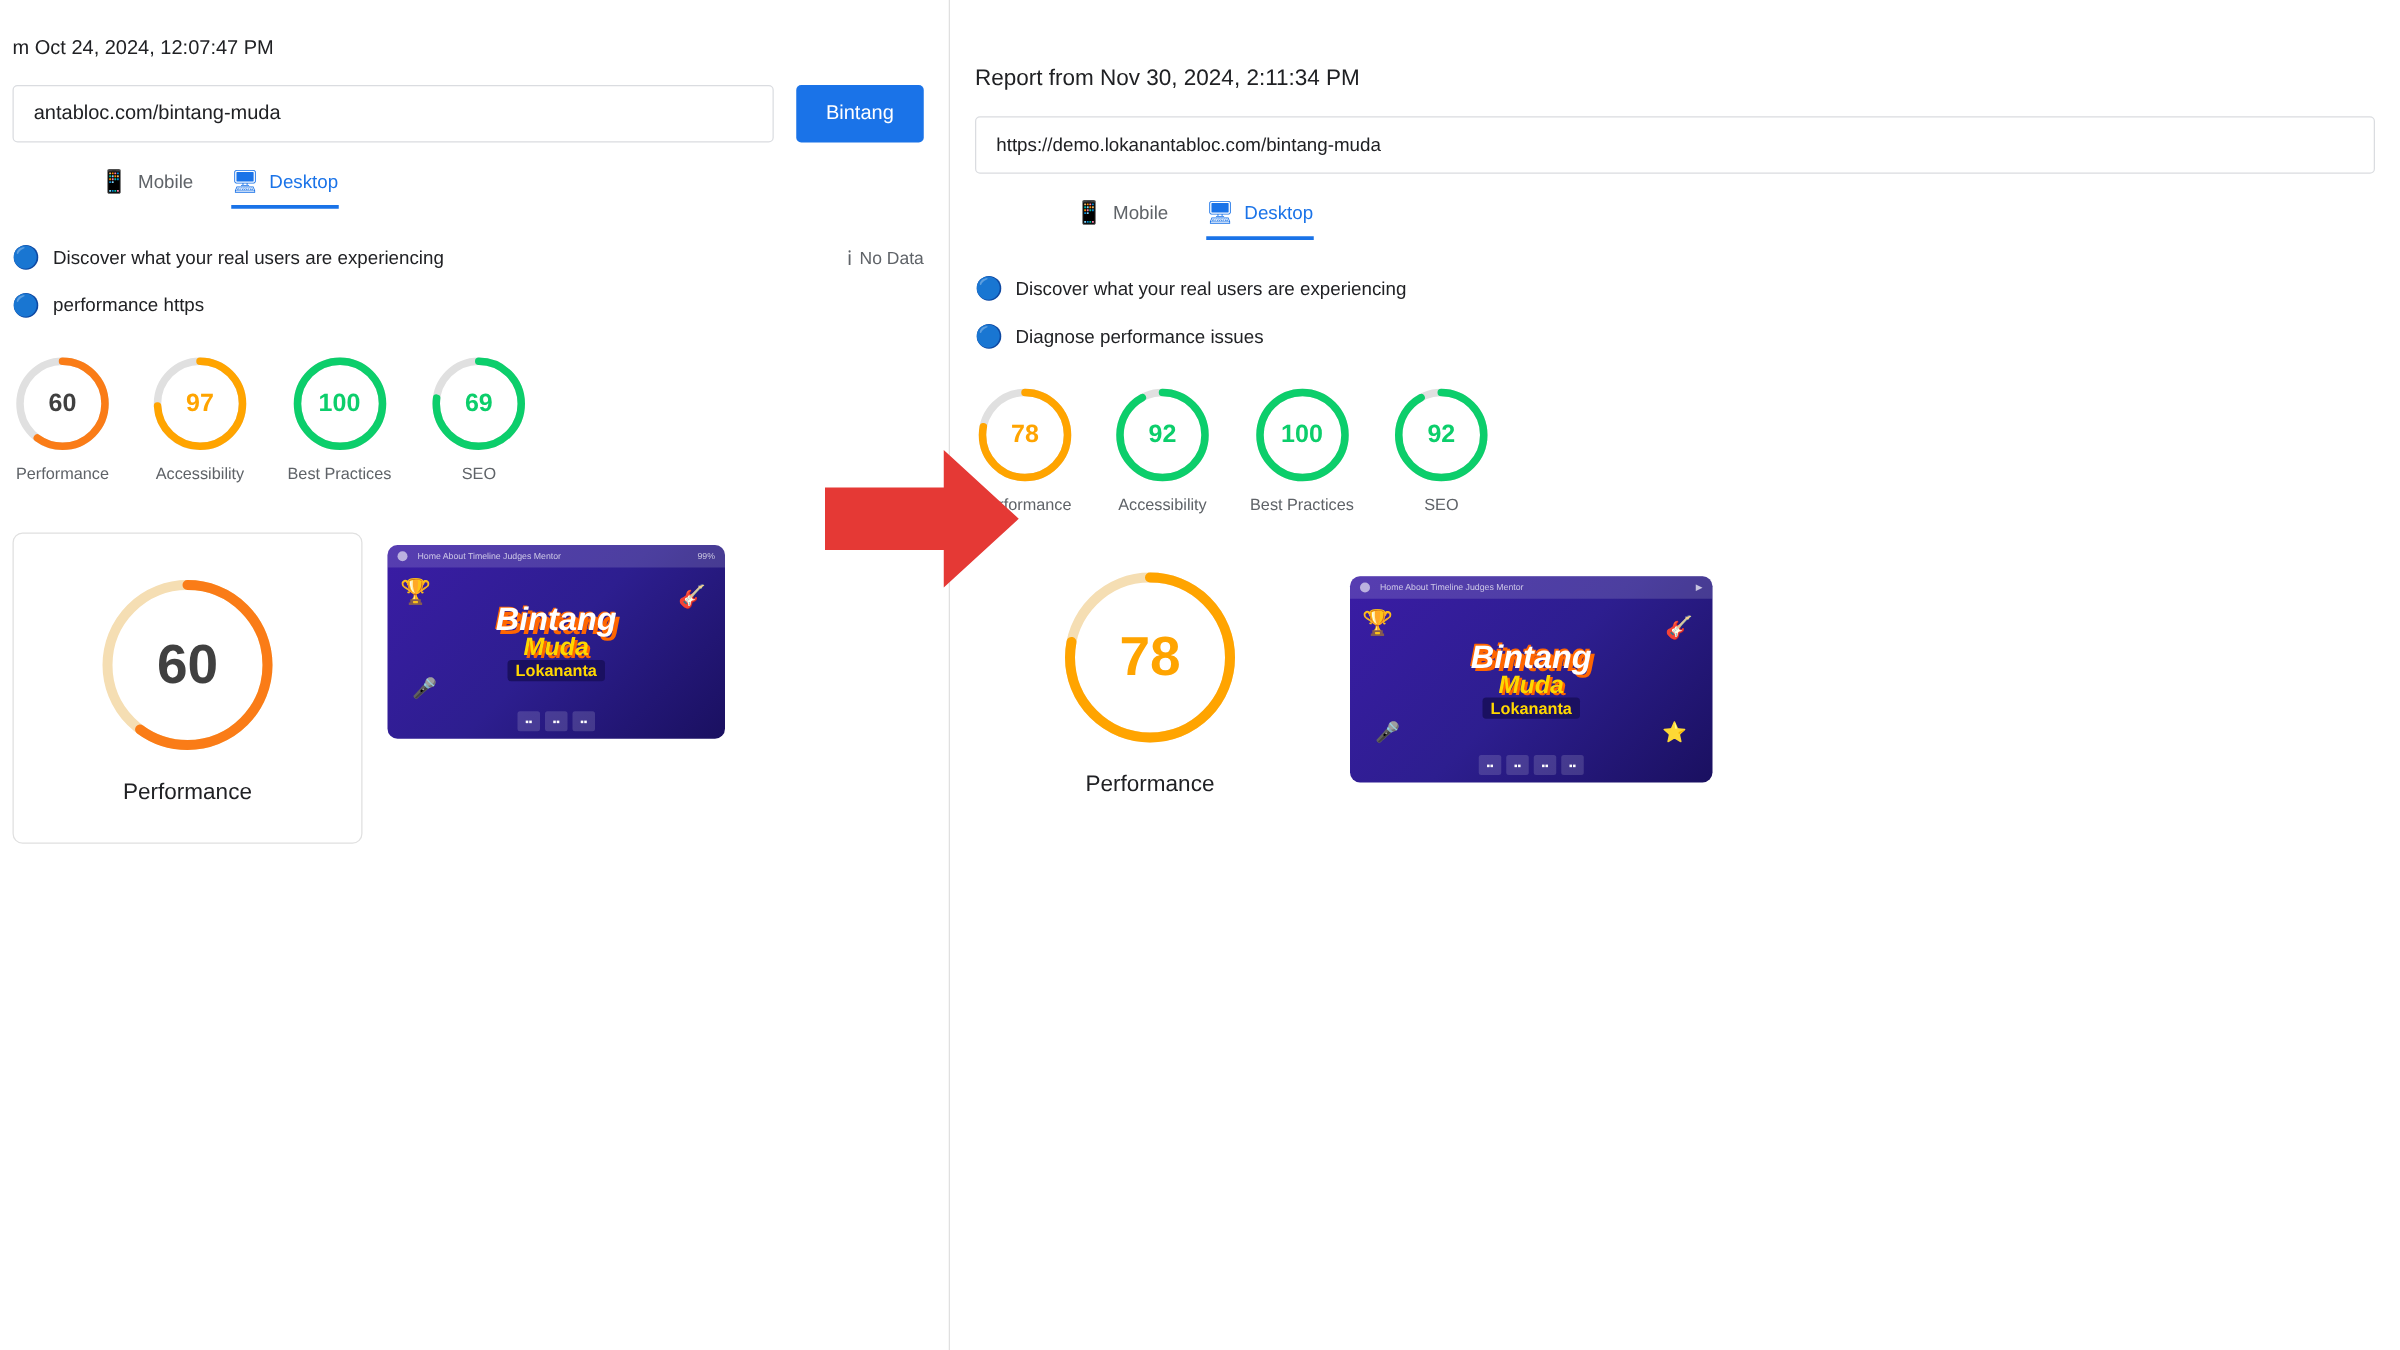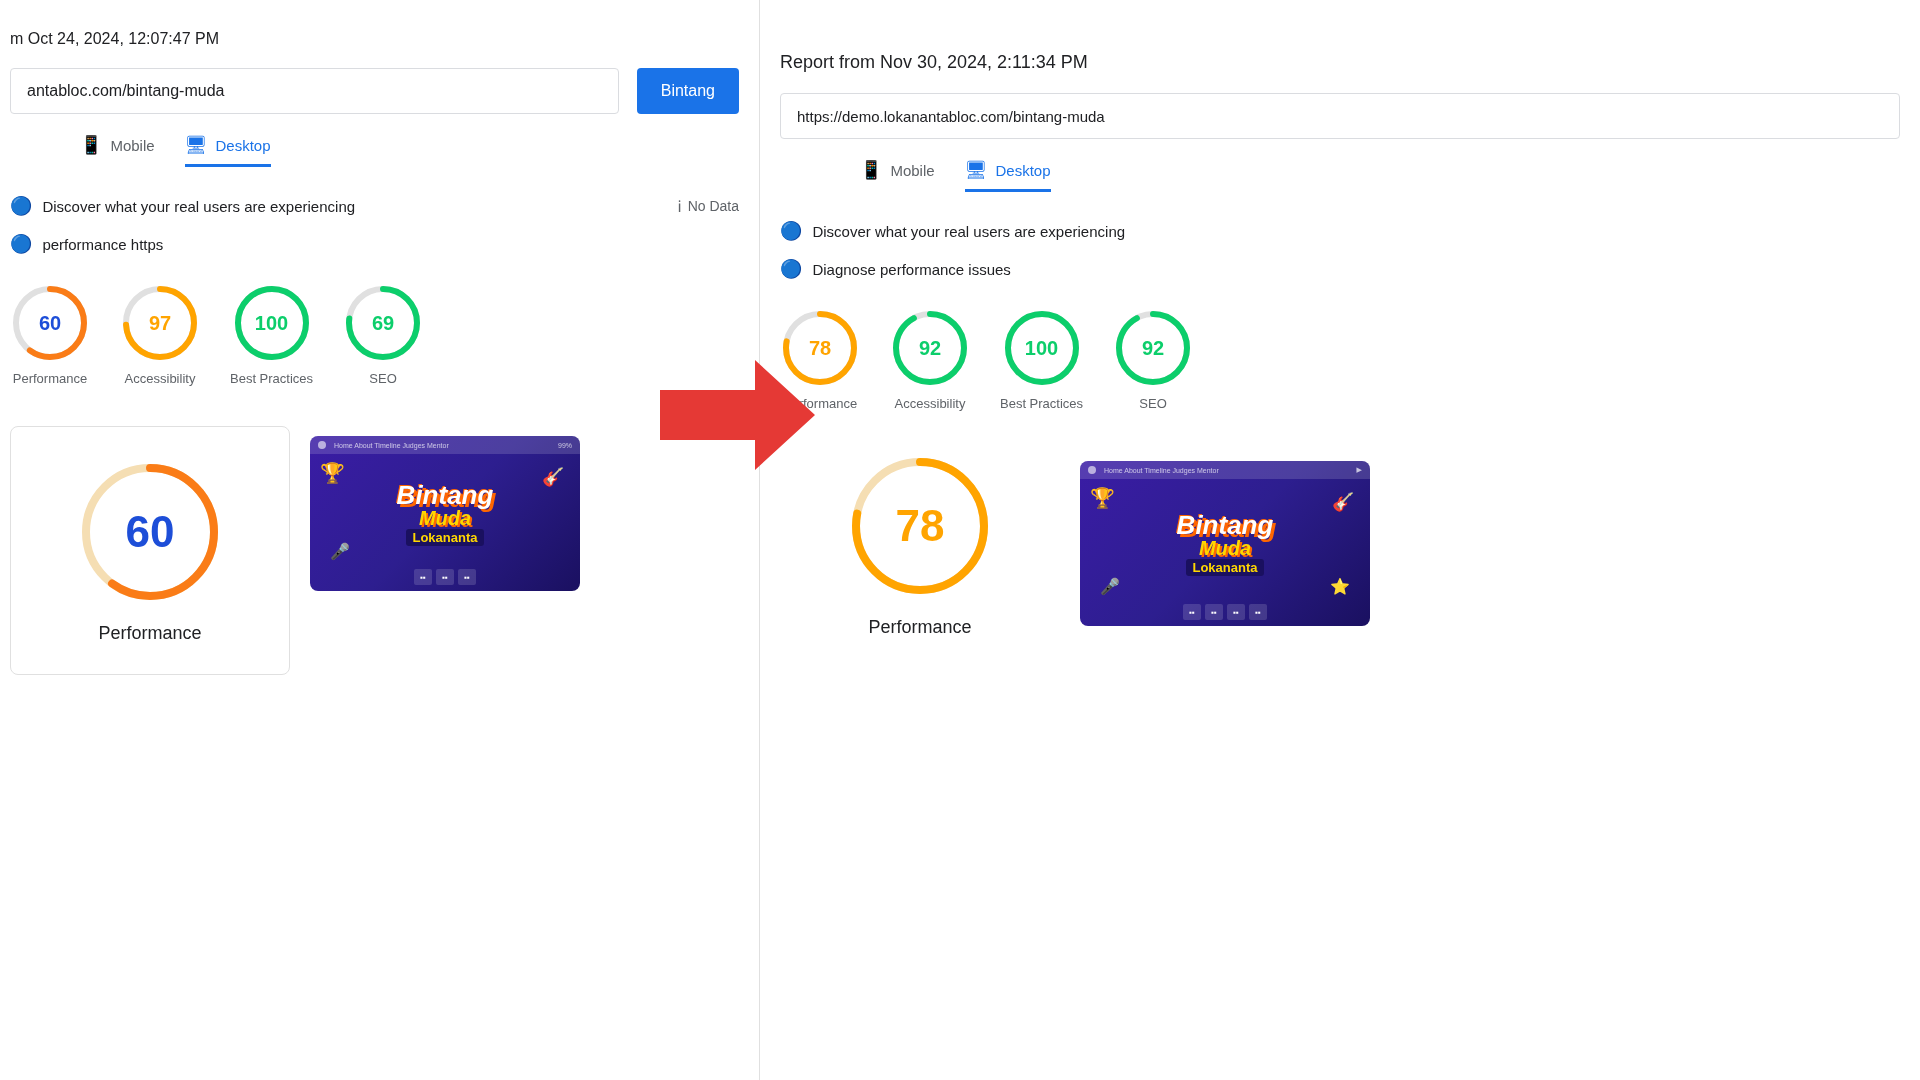--- a/index.html
+++ b/index.html
@@ -151,21 +151,21 @@
       font-weight: 600;
     }
 
     .score-label {
       font-size: 13px;
       color: #5f6368;
       text-align: center;
     }
 
     
-    .color-orange { color: #1d4ed8; }
+    .color-orange { color: #404040; }
     .color-yellow { color: #ffa400; }
     .color-green { color: #0cce6b; }
     .stroke-orange { stroke: #fa7c17; }
     .stroke-yellow { stroke: #ffa400; }
     .stroke-green { stroke: #0cce6b; }
 
     
     .large-score-section {
       display: flex;
       align-items: flex-start;

